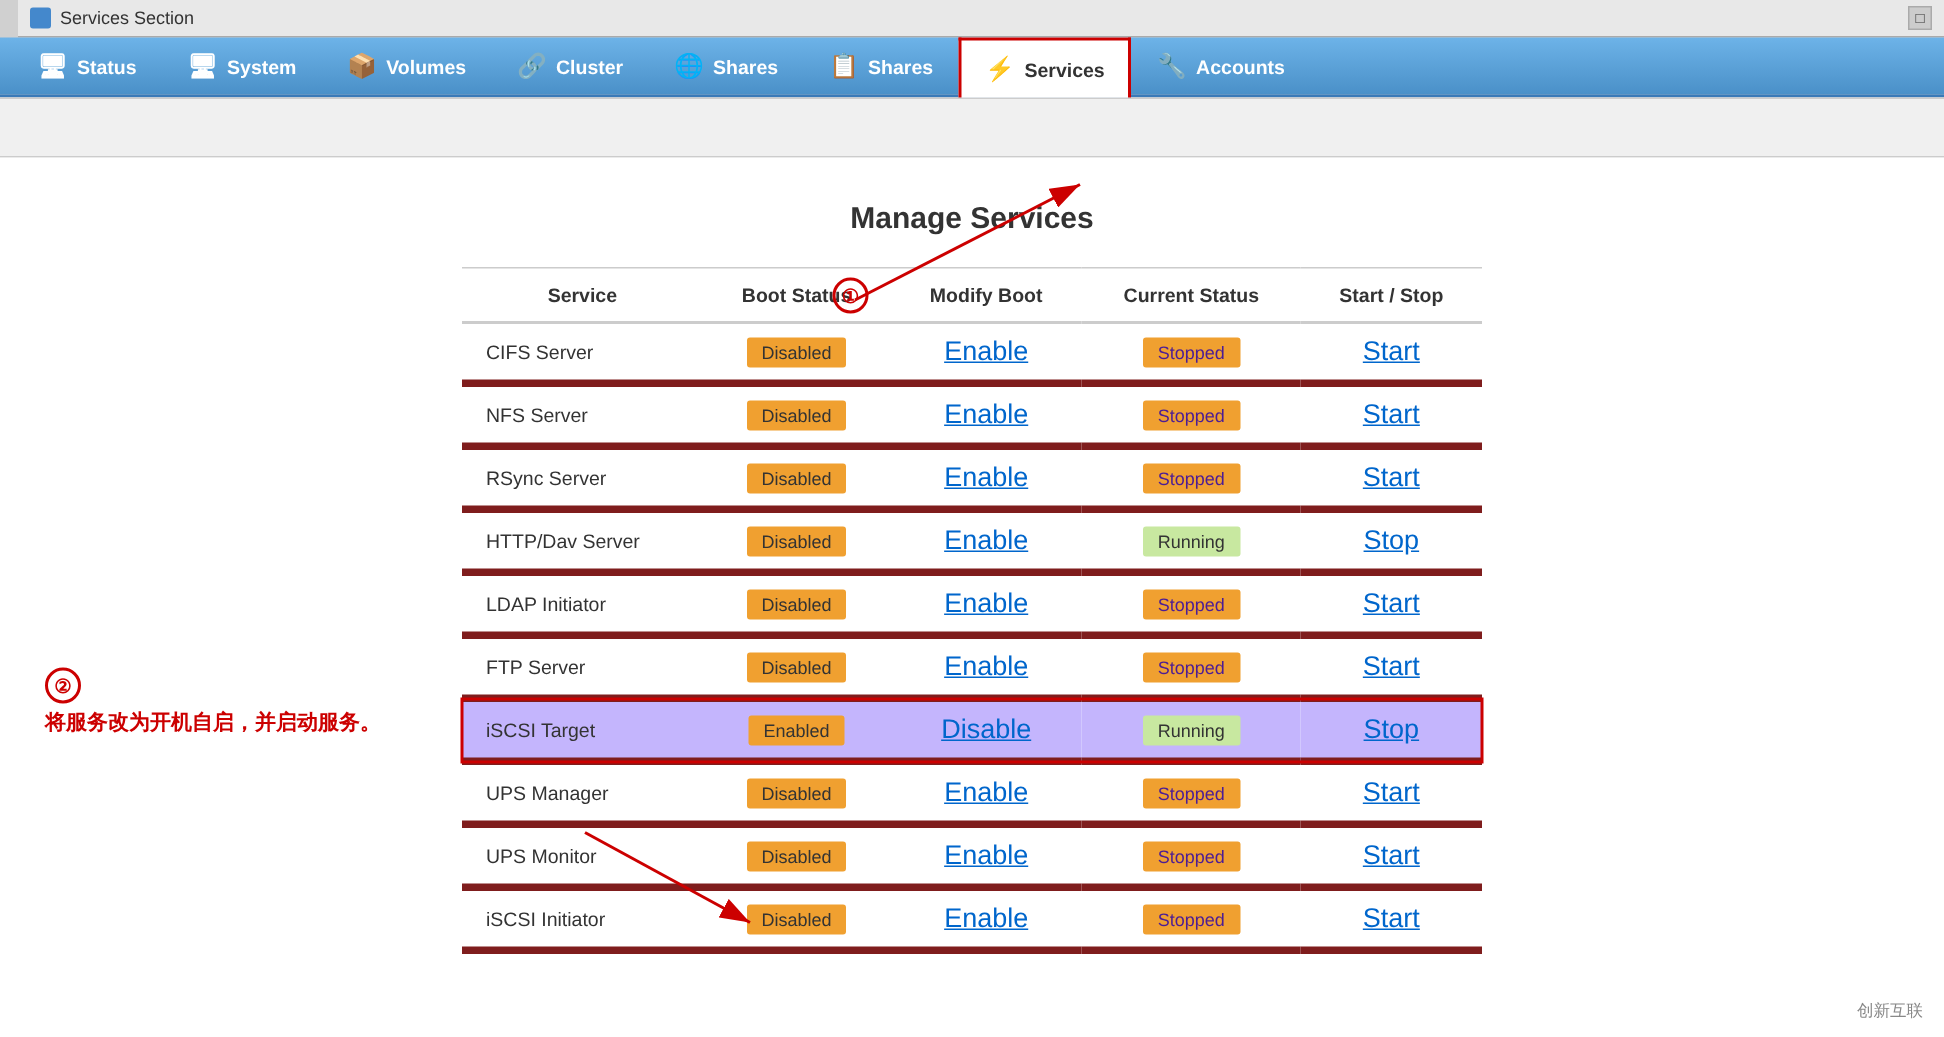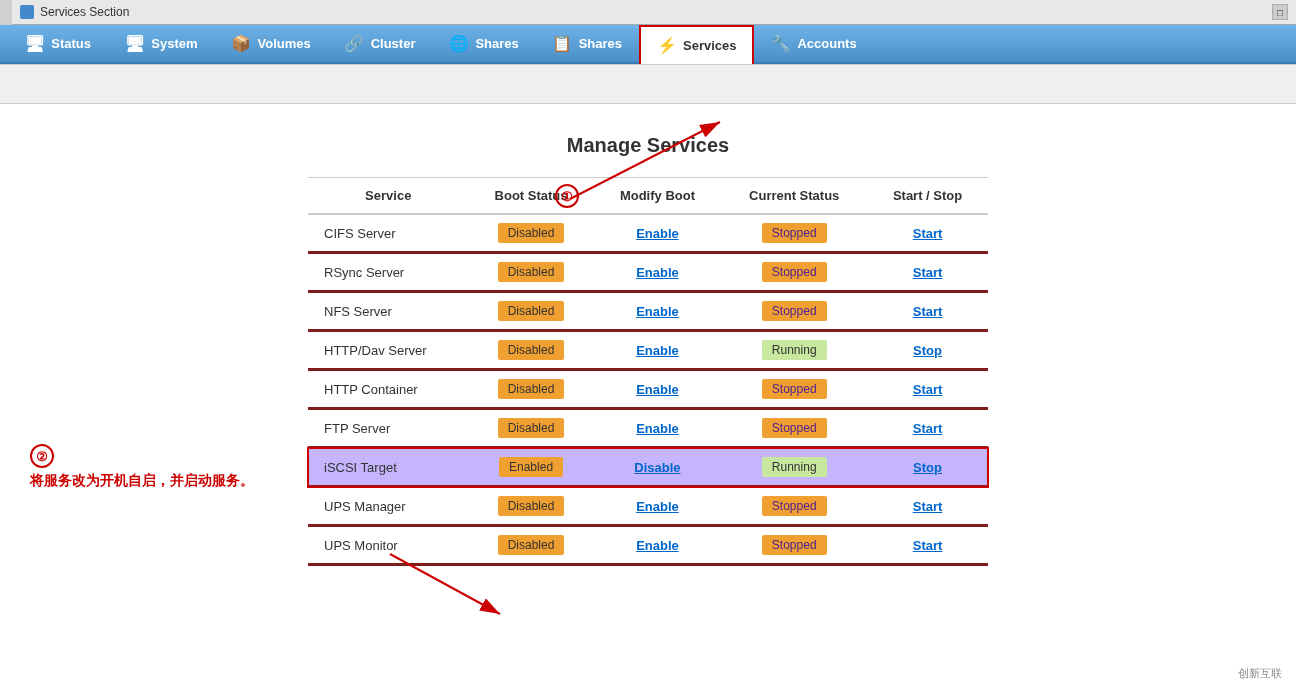--- a/index.html
+++ b/index.html
@@ -92,21 +92,21 @@
       font-weight: bold;
       color: #333;
       border-bottom: 2px solid #ccc;
       border-top: 1px solid #ccc;
       background: white;
     }
     .services-table th:first-child { text-align: center; }
     .services-table td {
       padding: 8px 16px;
       text-align: center;
-      border-bottom: 3px solid #7f1d1d;
+      border-bottom: 5px solid #7f1d1d;
       color: #333;
     }
     .services-table td:first-child { text-align: left; }
 
     .badge-disabled {
       background: #f0a030;
       color: #333;
       padding: 3px 10px;
       border-radius: 2px;
       font-size: 12px;
@@ -135,22 +135,21 @@
       border-radius: 2px;
       font-size: 12px;
       display: inline-block;
     }
     .link-btn {
       color: #0066cc;
       text-decoration: underline;
       cursor: pointer;
       background: none;
       border: none;
-      font-size: 13px;
-      font-weight: bold;
+      font-size: 18px;
     }
 
     
     .page-wrapper {
       position: relative;
     }
 
     
     .left-annotation {
       position: absolute;
@@ -283,42 +282,42 @@
       </thead>
       <tbody id="services-tbody">
       <tr>
             <td>CIFS Server</td>
             <td><span class="badge-disabled">Disabled</span></td>
             <td><button class="link-btn">Enable</button></td>
             <td><span class="badge-stopped">Stopped</span></td>
             <td><button class="link-btn">Start</button></td>
           </tr>
           <tr>
+            <td>NFS Server</td>
+            <td><span class="badge-disabled">Disabled</span></td>
+            <td><button class="link-btn">Enable</button></td>
+            <td><span class="badge-stopped">Stopped</span></td>
+            <td><button class="link-btn">Start</button></td>
+          </tr>
+          <tr>
             <td>RSync Server</td>
-            <td><span class="badge-disabled">Disabled</span></td>
-            <td><button class="link-btn">Enable</button></td>
-            <td><span class="badge-stopped">Stopped</span></td>
-            <td><button class="link-btn">Start</button></td>
-          </tr>
-          <tr>
-            <td>NFS Server</td>
             <td><span class="badge-disabled">Disabled</span></td>
             <td><button class="link-btn">Enable</button></td>
             <td><span class="badge-stopped">Stopped</span></td>
             <td><button class="link-btn">Start</button></td>
           </tr>
           <tr>
             <td>HTTP/Dav Server</td>
             <td><span class="badge-disabled">Disabled</span></td>
             <td><button class="link-btn">Enable</button></td>
             <td><span class="badge-running">Running</span></td>
             <td><button class="link-btn">Stop</button></td>
           </tr>
           <tr>
-            <td>HTTP Container</td>
+            <td>LDAP Initiator</td>
             <td><span class="badge-disabled">Disabled</span></td>
             <td><button class="link-btn">Enable</button></td>
             <td><span class="badge-stopped">Stopped</span></td>
             <td><button class="link-btn">Start</button></td>
           </tr>
           <tr>
             <td>FTP Server</td>
             <td><span class="badge-disabled">Disabled</span></td>
             <td><button class="link-btn">Enable</button></td>
             <td><span class="badge-stopped">Stopped</span></td>
@@ -333,20 +332,27 @@
           </tr>
           <tr>
             <td>UPS Manager</td>
             <td><span class="badge-disabled">Disabled</span></td>
             <td><button class="link-btn">Enable</button></td>
             <td><span class="badge-stopped">Stopped</span></td>
             <td><button class="link-btn">Start</button></td>
           </tr>
           <tr>
             <td>UPS Monitor</td>
+            <td><span class="badge-disabled">Disabled</span></td>
+            <td><button class="link-btn">Enable</button></td>
+            <td><span class="badge-stopped">Stopped</span></td>
+            <td><button class="link-btn">Start</button></td>
+          </tr>
+          <tr>
+            <td>iSCSI Initiator</td>
             <td><span class="badge-disabled">Disabled</span></td>
             <td><button class="link-btn">Enable</button></td>
             <td><span class="badge-stopped">Stopped</span></td>
             <td><button class="link-btn">Start</button></td>
           </tr>
         </tbody>
     </table>
 
     <div class="left-annotation">
       <div style="display:flex;align-items:center;gap:4px;">

